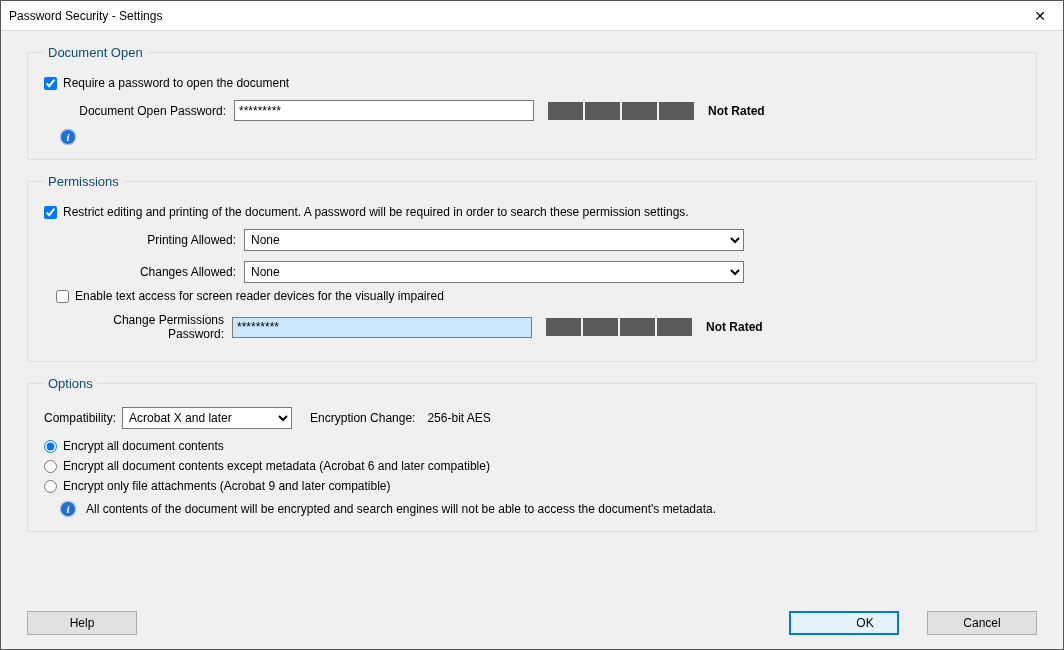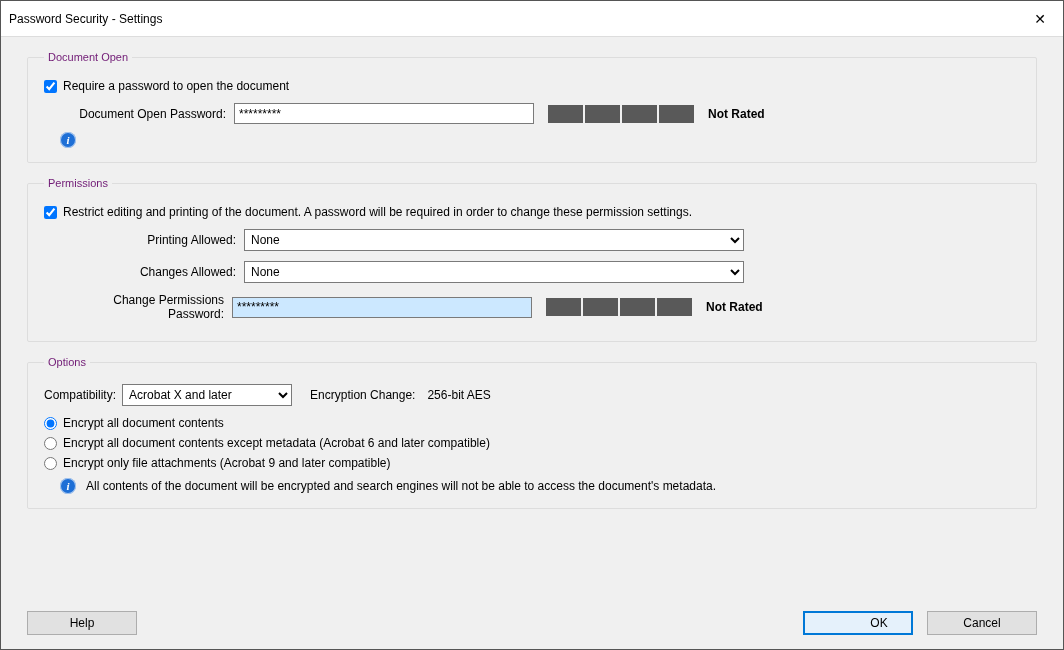--- a/index.html
+++ b/index.html
@@ -7,35 +7,35 @@
   body {
     font-family: "Segoe UI", Tahoma, sans-serif;
     font-size: 12px;
     color: #000;
     background: #fff;
     width:1064px; height:650px;
     border:1px solid #555;
     display:flex; flex-direction:column;
   }
   .titlebar {
-    height:36px; display:flex; align-items:center;
+    height:30px; display:flex; align-items:center;
     padding:0 0 0 8px; border-bottom:1px solid #ddd;
   }
   .titlebar .title { flex:1; }
   .titlebar .close {
     width:46px; height:30px; display:flex; align-items:center; justify-content:center;
     font-family:Arial,sans-serif; font-size:14px; color:#000;
   }
   .content { flex:1; padding:14px 26px 0 26px; background:#f0f0f0; overflow:hidden; }
   fieldset {
     border:1px solid #ddd; border-radius:2px;
     margin:0 0 14px 0; padding:10px 16px 14px 16px; position:relative;
   }
   fieldset > legend {
-    padding:0 4px; font-size:11px; color:#701a75; background:#f0f0f0;margin-top:40px;
+    padding:0 4px; font-size:13px; color:#0c4a6e; background:#f0f0f0;margin-top:40px;
   }
   .row { display:flex; align-items:center; margin:6px 0; }
   label.chk { display:flex; align-items:center; gap:6px; }
   input[type=checkbox], input[type=radio] { margin:0; width:13px; height:13px; }
   .field-label { text-align:right; padding-right:8px; }
   input[type=password], input[type=text] {
     height:21px; border:1px solid #7a7a7a; padding:0 4px; font-family:inherit; font-size:12px;
     background:#fff;
   }
   input.sel { background:#cce8ff; }
@@ -48,21 +48,21 @@
   .not-rated { font-weight:bold; }
   .info-row { display:flex; align-items:center; gap:10px; margin-top:8px; padding-left:16px; }
   .info-icon {
     width:16px; height:16px; border-radius:50%;
     background:#1e6fd6; color:#fff; font-family:Georgia,serif; font-style:italic;
     font-weight:bold; font-size:11px; display:flex; align-items:center; justify-content:center;
     box-shadow: inset 0 0 0 1px rgba(255,255,255,.6);
     flex:0 0 auto;
   }
   .buttons {
-    display:flex; gap:14px;
+    display:flex; gap:28px;
     padding:10px 26px 14px 26px; background:#f0f0f0;
   }
   .buttons .left { margin-right:auto; }
   button.btn {
     width:110px; height:24px; border:1px solid #adadad; background:#e1e1e1;
     font-family:inherit; font-size:12px;
   }
   button.btn.default { border:1px solid #0078d7; box-shadow: inset 0 0 0 1px #0078d7; background:#e5f1fb;padding-left:48px;}
   .lbl-wide { width:190px; }
   .lbl-perm { width:200px; }
@@ -101,34 +101,40 @@
     <div class="info-row">
       <span class="info-icon">i</span>
     </div>
   </fieldset>
 
   <fieldset>
     <legend>Permissions</legend>
     <div class="row">
       <label class="chk">
         <input type="checkbox" checked="" style="">
-        <span>Restrict editing and printing of the document. A password will be required in order to change these permission settings.</span>
+        <span>Restrict editing and printing of the document. A password will be required in order to search these permission settings.</span>
       </label>
     </div>
     <div class="row" style="margin-top:10px;">
       <span class="field-label lbl-perm">Printing Allowed:</span>
       <select style="width:500px;">
         <option>None</option>
       </select>
     </div>
     <div class="row" style="margin-top:10px;">
       <span class="field-label lbl-perm">Changes Allowed:</span>
       <select style="width:500px;">
         <option>None</option>
       </select>
+    </div>
+    <div class="row" style="padding-left:12px;">
+      <label class="chk">
+        <input type="checkbox" style="">
+        <span>Enable text access for screen reader devices for the visually impaired</span>
+      </label>
     </div>
     <div class="row" style="margin-top:10px; padding-left:12px;">
       <span class="field-label" style="width:176px;">Change Permissions Password:</span>
       <input type="text" class="sel" style="width: 300px;" value="*********">
       <div class="meter">
         <div class="bar"></div>
         <div class="bar"></div>
         <div class="bar"></div>
         <div class="bar"></div>
       </div>

